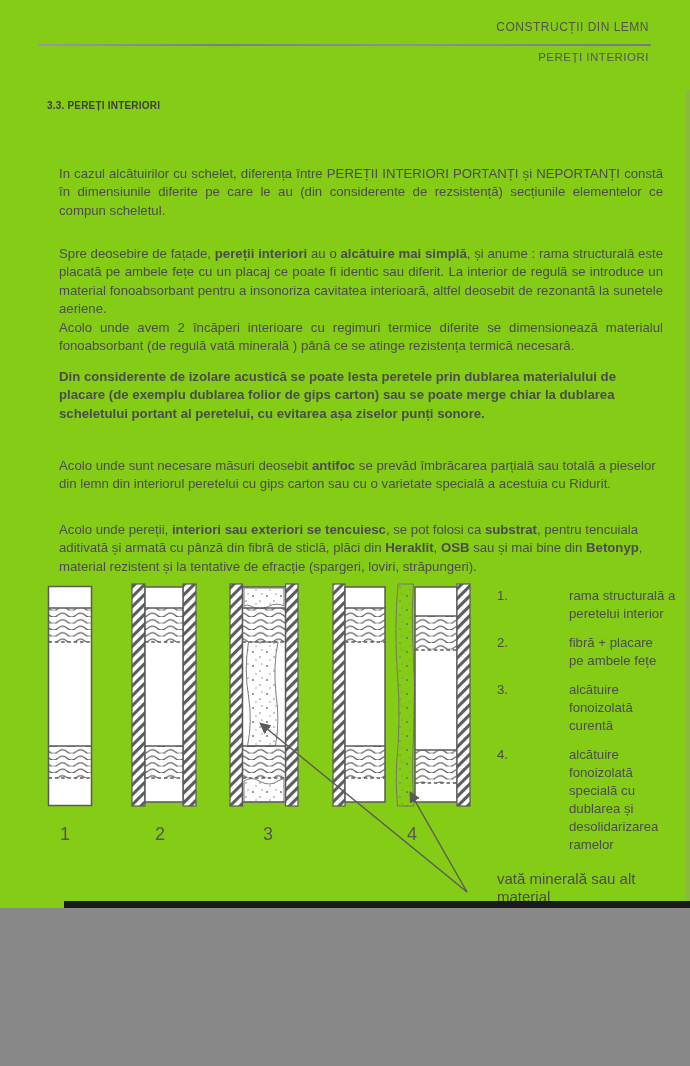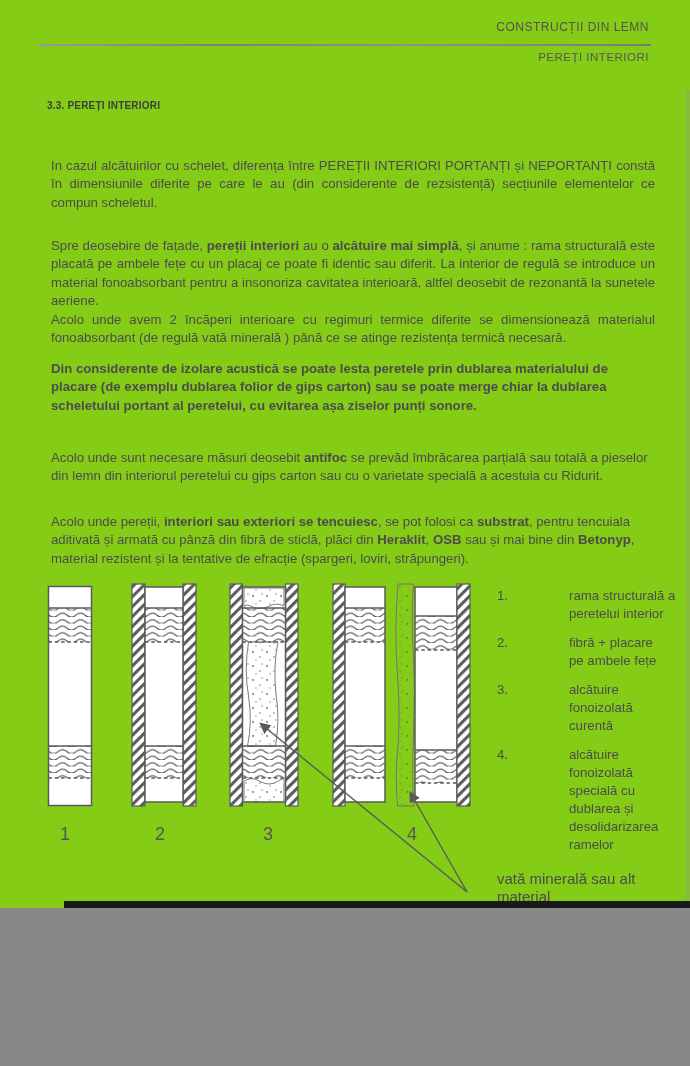--- a/index.html
+++ b/index.html
@@ -5,21 +5,21 @@
   html,body{margin:0;padding:0;background:#888;}
   .page{position:relative;width:690px;height:908px;background:#84cc16;
         font-family:"Liberation Sans",sans-serif;color:#4c4c4c;overflow:hidden;margin:0 auto;}
   .hdr-kicker{position:absolute;top:20px;right:41px;font-size:12px;letter-spacing:.5px;color:#525252;}
   .hdr-rule{position:absolute;top:44px;left:38px;width:613px;height:2px;
             background:linear-gradient(to right,#9a9a9a,#7e7e7e 30%,#909090 60%,#7a7a7a);}
   .hdr-sub{position:absolute;top:51px;right:41px;font-size:11.5px;letter-spacing:.5px;color:#565656;}
   .title{position:absolute;top:100px;left:47px;margin:0;font-size:10px;font-weight:bold;
          letter-spacing:.2px;color:#3e3e3e;}
   .para{position:absolute;left:47px;width:604px;font-size:13.2px;line-height:18.4px;
-        white-space:pre-line;margin:4px;}
+        white-space:pre-line;margin:12px;}
   .p1{top:153px;text-align:justify;}
   .p2{top:233px;text-align:justify;}
   .p3{top:356px;font-weight:bold;}
   .p4{top:445px;}
   .p5{top:509px;}
   .fig{position:absolute;left:40px;top:578px;}
   .wall{fill:#ffffff;stroke:#5a5a5a;stroke-width:1.5;}
   .strip{fill:url(#hatch);stroke:#5a5a5a;stroke-width:1.2;}
   .bsolid{stroke:#5a5a5a;stroke-width:1.3;}
   .bdash{stroke:#5a5a5a;stroke-width:1.3;stroke-dasharray:3.5 2.8;}

